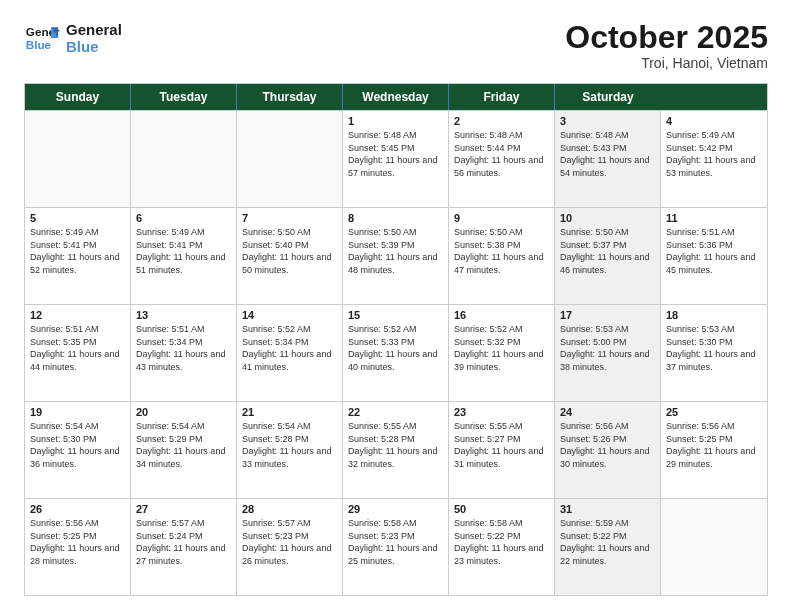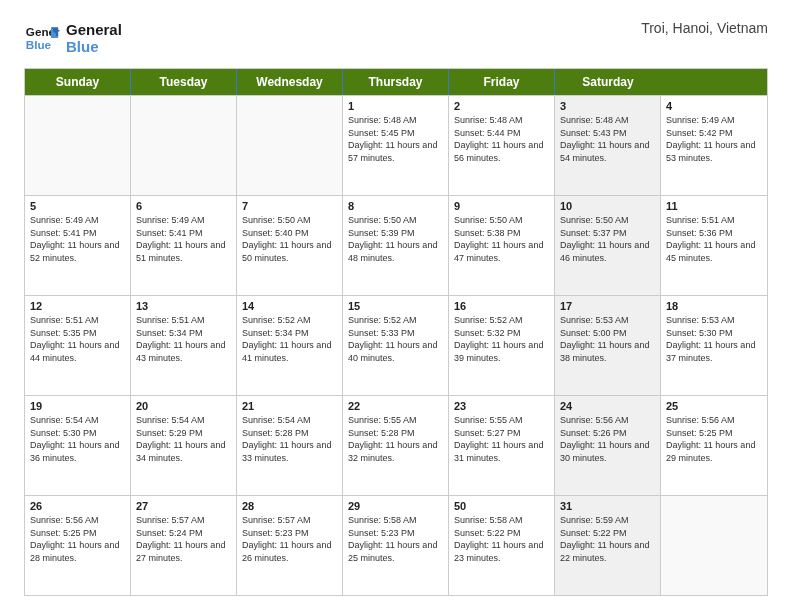--- a/index.html
+++ b/index.html
@@ -48,21 +48,21 @@
     }
     .calendar {
       flex: 1;
       display: flex;
       flex-direction: column;
       border: 1px solid #ccc;
     }
     .cal-header {
       display: grid;
       grid-template-columns: repeat(7, 1fr);
-      background: #4d7c0f;
+      background: #14532d;
     }
     .cal-header-cell {
       color: #fff;
       font-size: 12px;
       font-weight: bold;
       text-align: center;
       padding: 6px 4px;
       border-right: 1px solid #3a7ac5;
     }
     .cal-header-cell:last-child { border-right: none; }
@@ -112,30 +112,31 @@
         <text x="2" y="32" font-size="13" font-weight="bold" fill="#4a90d9">Blue</text>
         <polygon points="30,8 38,20 30,20" fill="#4a90d9"></polygon>
         <polygon points="30,8 38,8 38,20" fill="#2a6ab5"></polygon>
       </svg>
       <div>
         <div style="font-size:15px;font-weight:bold;color:#1a1a1a;">General</div>
         <div style="font-size:15px;font-weight:bold;color:#4a90d9;">Blue</div>
       </div>
     </div>
     <div class="title-block">
+      <div class="month-title">October 2025</div>
       <div class="location">Troi, Hanoi, Vietnam</div>
     </div>
   </div>
 
   <div class="calendar">
     <div class="cal-header">
     <div class="cal-header-cell">Sunday</div>
         <div class="cal-header-cell">Tuesday</div>
+        <div class="cal-header-cell">Thursday</div>
         <div class="cal-header-cell">Wednesday</div>
-        <div class="cal-header-cell">Thursday</div>
         <div class="cal-header-cell">Friday</div>
         <div class="cal-header-cell">Saturday</div>
       </div>
     <div class="cal-body">
     <div class="cal-row">
           <div class="cal-cell empty"></div>
           <div class="cal-cell empty"></div>
           <div class="cal-cell empty"></div>
           <div class="cal-cell">
             <div class="day-num">1</div>

